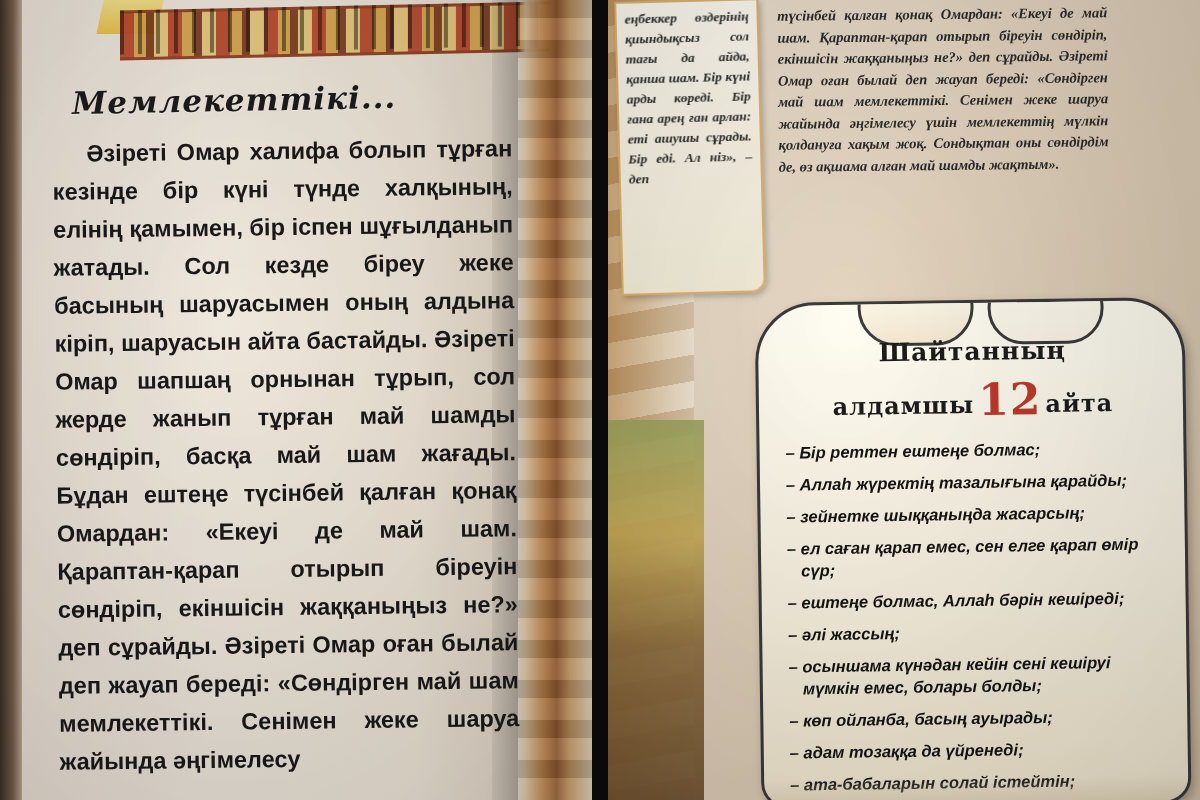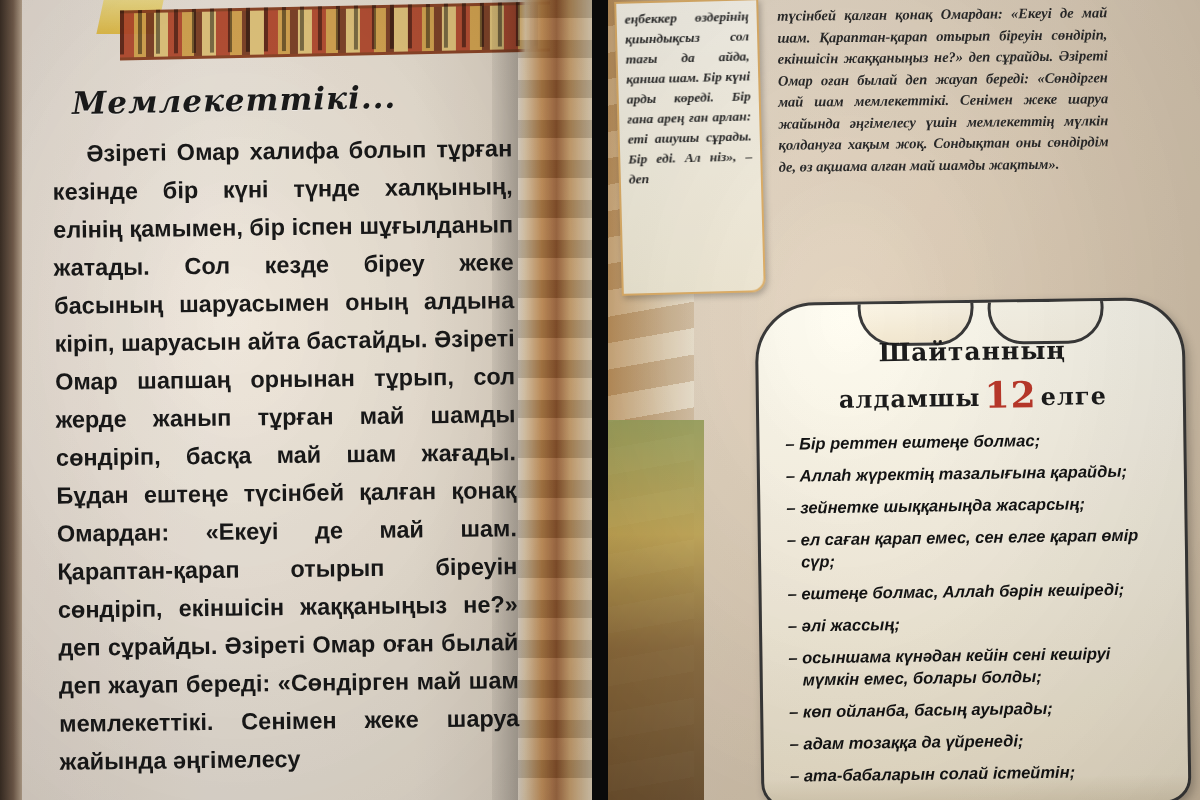--- a/index.html
+++ b/index.html
@@ -271,21 +271,21 @@
     text-align: center;
     margin-top: 8px;
     font-family: "DejaVu Serif", serif;
     font-weight: 700;
     font-size: 24px;
     letter-spacing: 1px;
     color: #1c1c1c;
   }
   .b-title2 .num {
     color: #c0392b;
-    font-size: 36px;
+    font-size: 44px;
     vertical-align: -2px;
     padding: 0 4px;
   }
   .b-list {
     margin: 14px 0 0 0;
     padding: 0;
     list-style: none;
     font-family: "Liberation Sans", sans-serif;
     font-style: italic;
     font-weight: 700;
@@ -353,21 +353,21 @@
     <div class="notecard blur-soft">
       <div class="nt">еңбеккер өздерінің қиындықсыз сол тағы да айда, қанша шам. Бір күні арды көреді. Бір ғана арең ған арлан: еті ашушы сұрады. Бір еді. Ал ніз», – деп</div>
     </div>
 
     <div class="topcol-r">түсінбей қалған қонақ Омардан: «Екеуі де май шам. Қараптан-қарап отырып біреуін сөндіріп, екіншісін жаққаныңыз не?» деп сұрайды. Әзіреті Омар оған былай деп жауап береді: «Сөндірген май шам мемлекеттікі. Сенімен жеке шаруа жайында әңгімелесу үшін мемлекеттің мүлкін қолдануға хақым жоқ. Сондықтан оны сөндірдім де, өз ақшама алған май шамды жақтым».</div>
 
     <div class="bubble">
       <div class="bubble-inner">
         <div class="b-title">Шайтанның</div>
         <div class="b-title2">
-          <span>алдамшы</span><span class="num">12</span><span>елге</span>
+          <span>алдамшы</span><span class="num">12</span><span>айта</span>
         </div>
         <ul class="b-list">
           <li>Бір реттен ештеңе болмас;</li>
           <li>Аллаһ жүректің тазалығына қарайды;</li>
           <li>зейнетке шыққаныңда жасарсың;</li>
           <li>ел саған қарап емес, сен елге қарап өмір сүр;</li>
           <li>ештеңе болмас, Аллаһ бәрін кешіреді;</li>
           <li>әлі жассың;</li>
           <li>осыншама күнәдан кейін сені кешіруі мүмкін емес, болары болды;</li>
           <li>көп ойланба, басың ауырады;</li>

